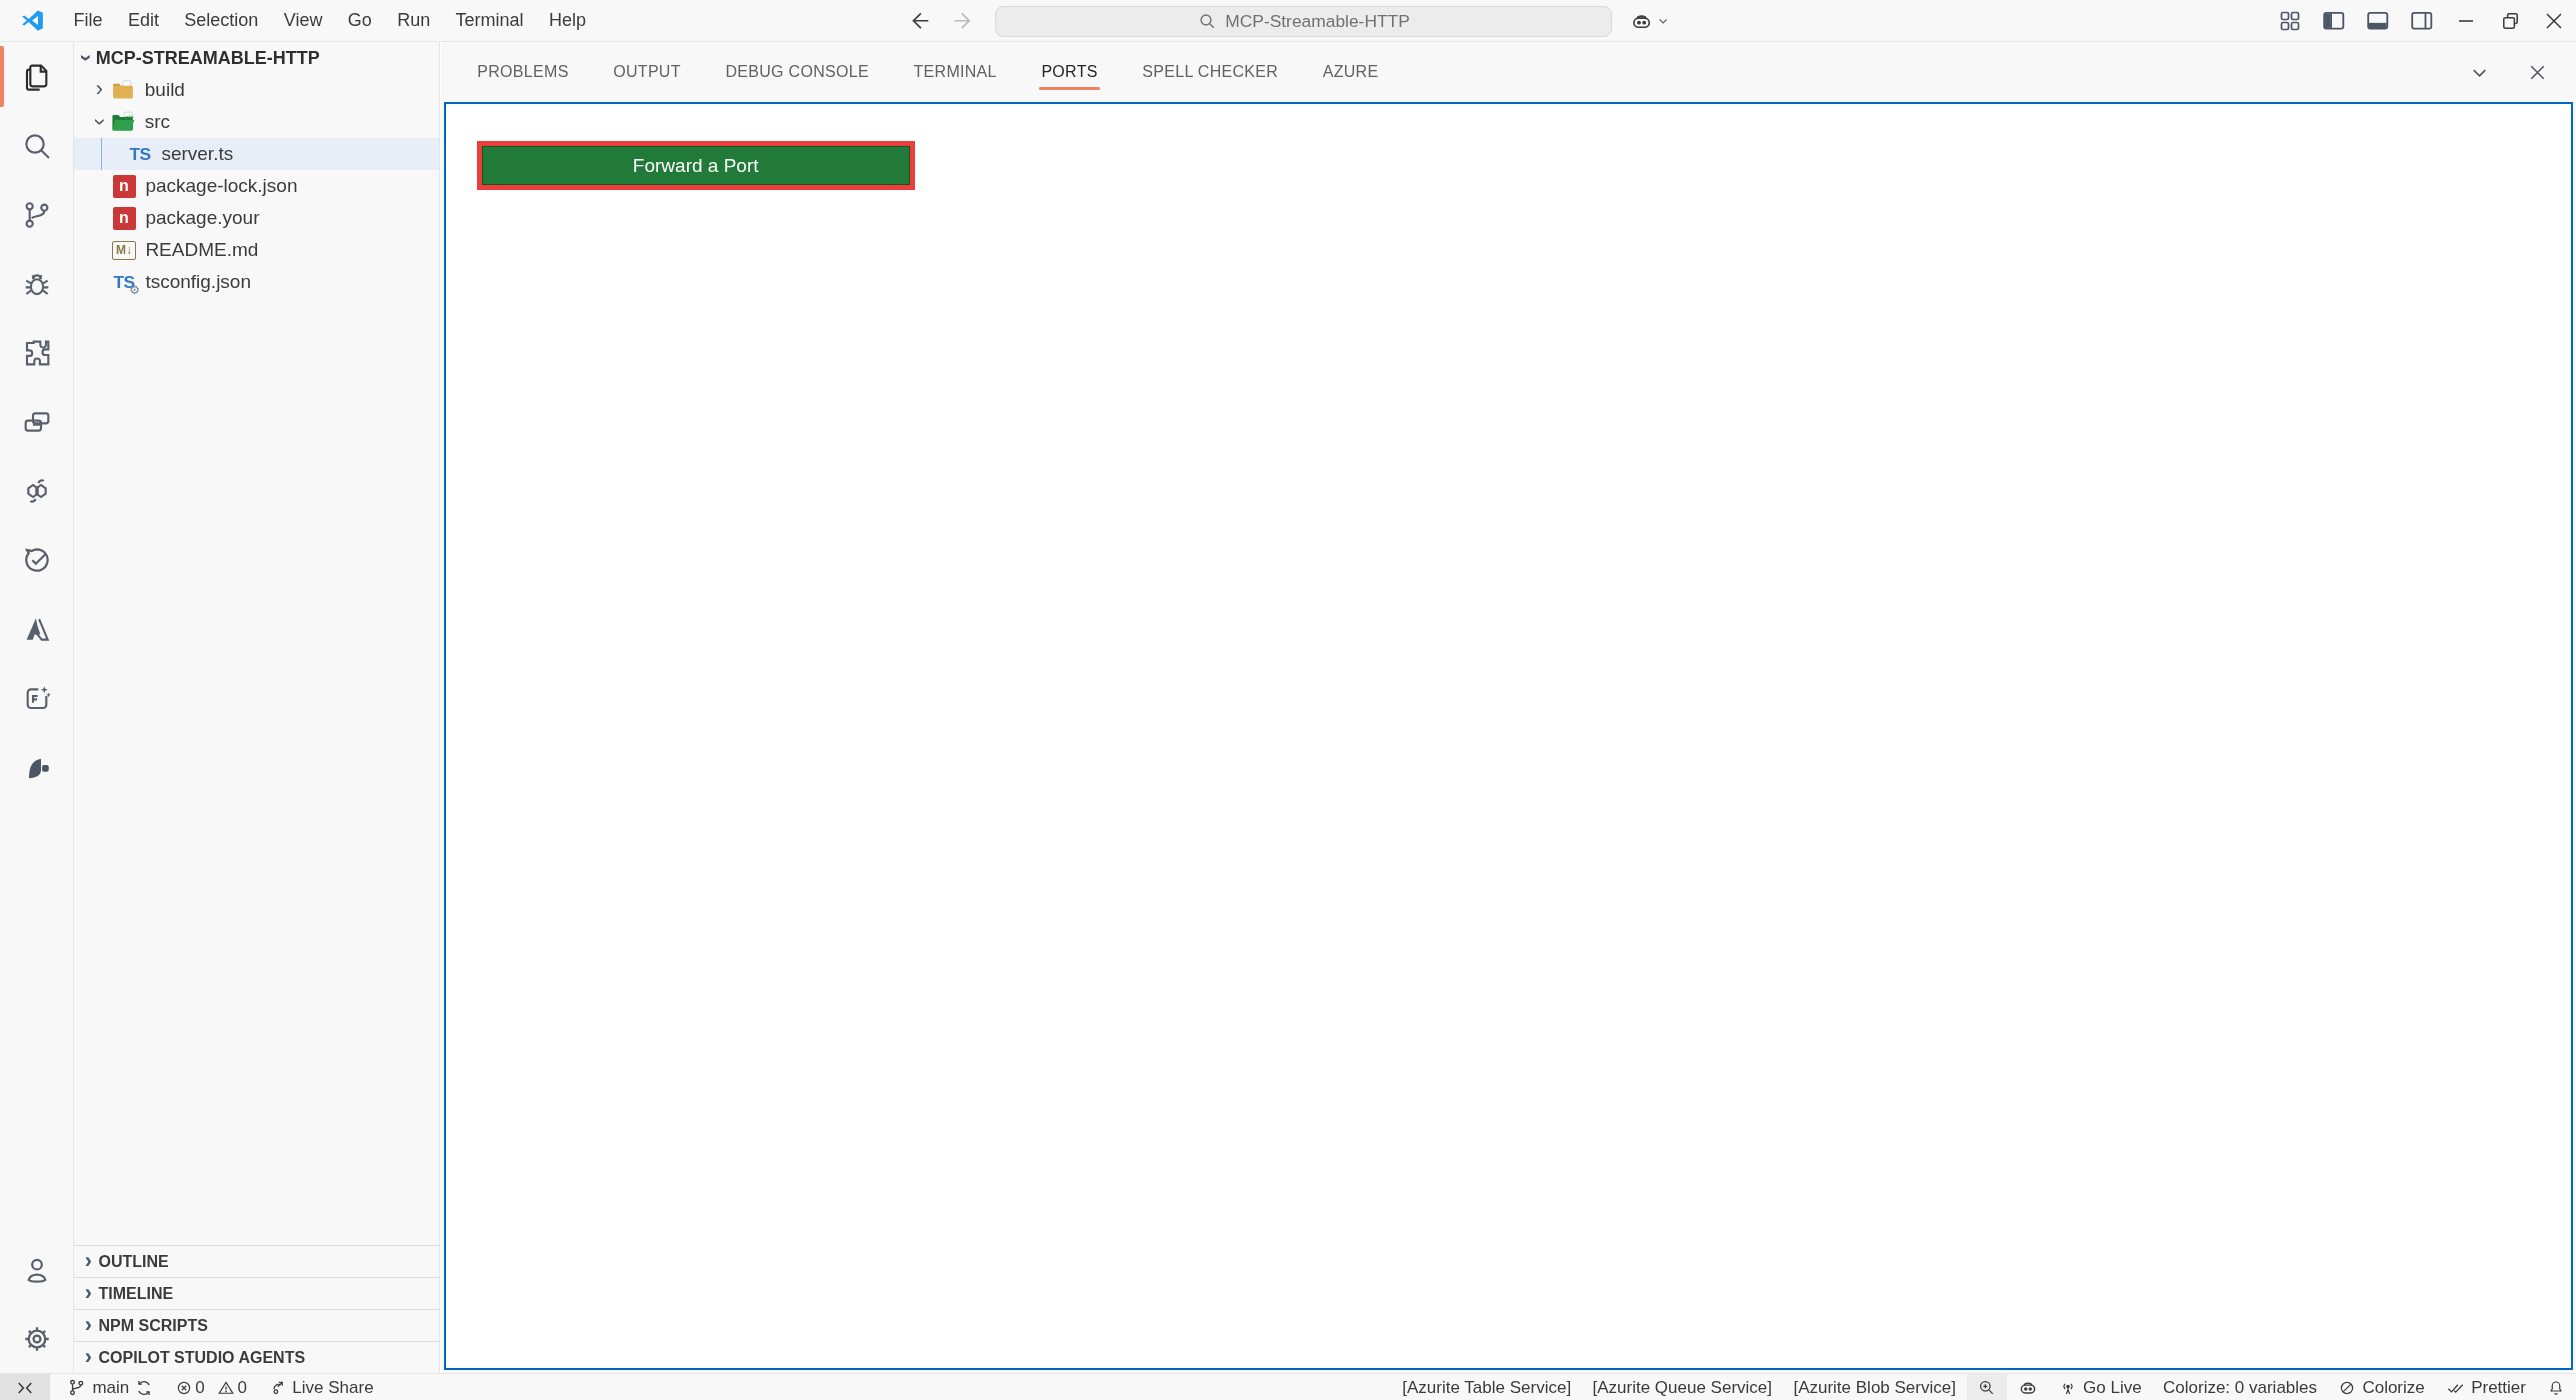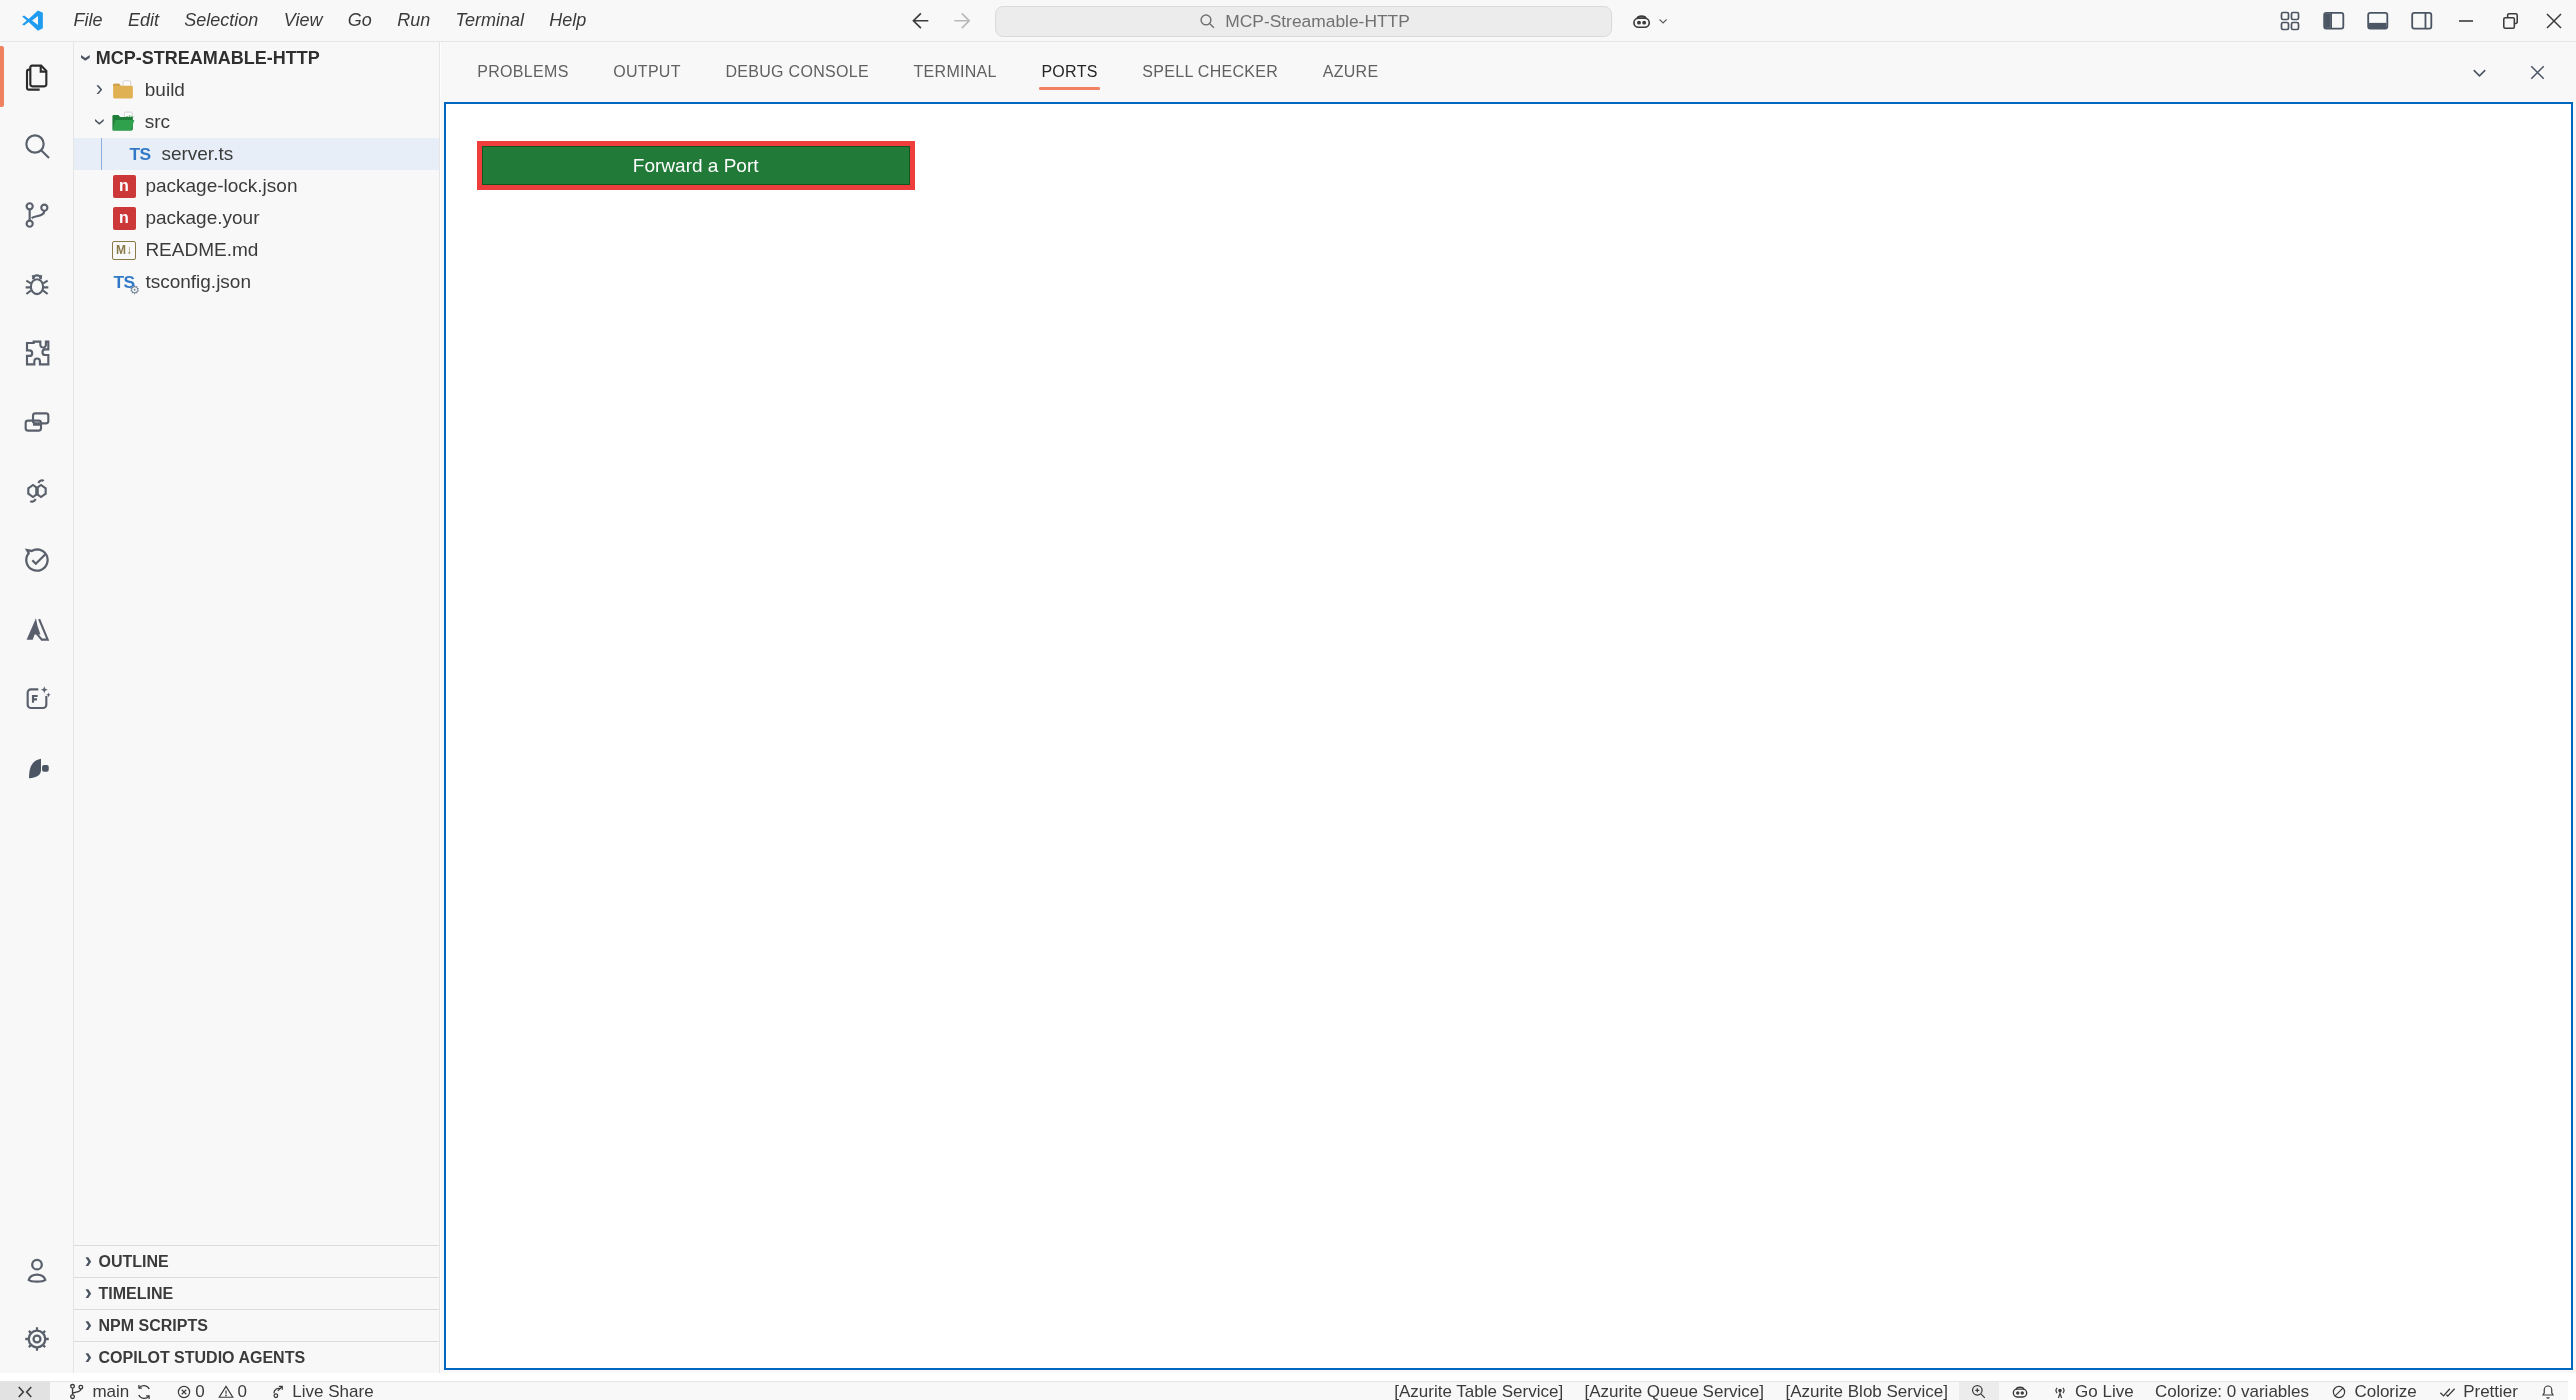--- a/index.html
+++ b/index.html
@@ -3,21 +3,21 @@
 <meta charset="utf-8">
 <style>
 * { margin:0; padding:0; box-sizing:border-box; }
 html,body { width:2576px; height:1401px; overflow:hidden; }
 body { font-family:"Liberation Sans", sans-serif; background:#ffffff; color:#3b3b3b; position:relative; }
 svg { display:block; }
 
 
 .titlebar { position:absolute; top:0; left:0; right:0; height:42px; background:#f8f8f8; border-bottom:0.7px solid #e5e5e5; display:flex; align-items:center; z-index:10; }
 .vscode-logo { margin:0 14.8px 0 19px; }
-.menubar { display:flex; font-size:18px; color:#3b3b3b;font-style:italic; }
+.menubar { display:flex; font-size:18px; color:#3b3b3b; }
 .menu-item { padding:4px 12.7px; border-radius:6.7px; cursor:default; }
 .titlebar-center { position:absolute; left:50%; top:0; height:42px; transform:translateX(-50%); display:flex; align-items:center; gap:10.7px; }
 .nav-arrows { display:flex; gap:17.4px; margin-right:9.4px; }
 .searchbox { width:617px; height:31px; background:#ececec; border:0.7px solid #dadada; border-radius:8px; display:flex; align-items:center; justify-content:center; gap:8px; color:#717171; font-size:17.4px; }
 .copilot-btn { display:flex; align-items:center; gap:4px; margin-left:6.7px; }
 .window-controls { position:absolute; right:0; top:0; height:42px; display:flex; align-items:center; }
 .wc-btn { width:44px; height:42px; display:flex; align-items:center; justify-content:center; }
 
 
 .activitybar { position:absolute; top:42px; bottom:28px; left:0; width:74px; background:#f8f8f8; border-right:0.7px solid #e5e5e5; display:flex; flex-direction:column; }
@@ -55,21 +55,21 @@
 .panel-tab { position:relative; margin-right:42px; font-size:16px; color:#616161; letter-spacing:0.3px; padding:12px 1.3px; }
 .panel-tab.active { color:#252525; }
 .panel-tab.active::after { content:""; position:absolute; left:-1.3px; right:-1.3px; bottom:2.7px; height:3.4px; background:#f08262; border-radius:1.3px; }
 .panel-actions { margin-left:auto; display:flex; gap:35px; margin-right:27px; align-items:center; }
 .panel-content { position:absolute; left:2.7px; right:2.7px; top:60px; bottom:2.7px; background:#ffffff; border:2px solid #0066bf; padding:20px 31px; }
 .ports-message { font-size:19.5px; color:#1f1f1f; }
 .annotation-box { margin-top:17.4px; width:438px; border:5.4px solid #ee3d3d; }
 .forward-btn { width:100%; height:39px; background:#217a38; border:1.3px solid #14541f; color:#ffffff; font-size:19px; font-family:"Liberation Sans",sans-serif; display:flex; align-items:center; justify-content:center; }
 
 
-.statusbar { position:absolute; left:0; right:8px; bottom:0; height:20px; background:#f8f8f8; border-top:0.7px solid #e5e5e5; display:flex; align-items:center; font-size:17px; color:#3b3b3b; }
+.statusbar { position:absolute; left:0; right:0; bottom:0; height:28px; background:#f8f8f8; border-top:0.7px solid #e5e5e5; display:flex; align-items:center; font-size:17px; color:#3b3b3b; }
 .sb-item { display:flex; align-items:center; gap:6px; padding:0 10.7px; height:100%; }
 .sb-remote { width:50px; justify-content:center; background:#e2e2e2; padding:0; margin-right:6.7px; }
 .sb-right { margin-left:auto; display:flex; align-items:center; height:100%; }
 .sb-item.hovered { background:#ececec; }
 .icon-gap2 { gap:2.7px; }
 </style>
 </head>
 <body>
 
 <div class="titlebar">

